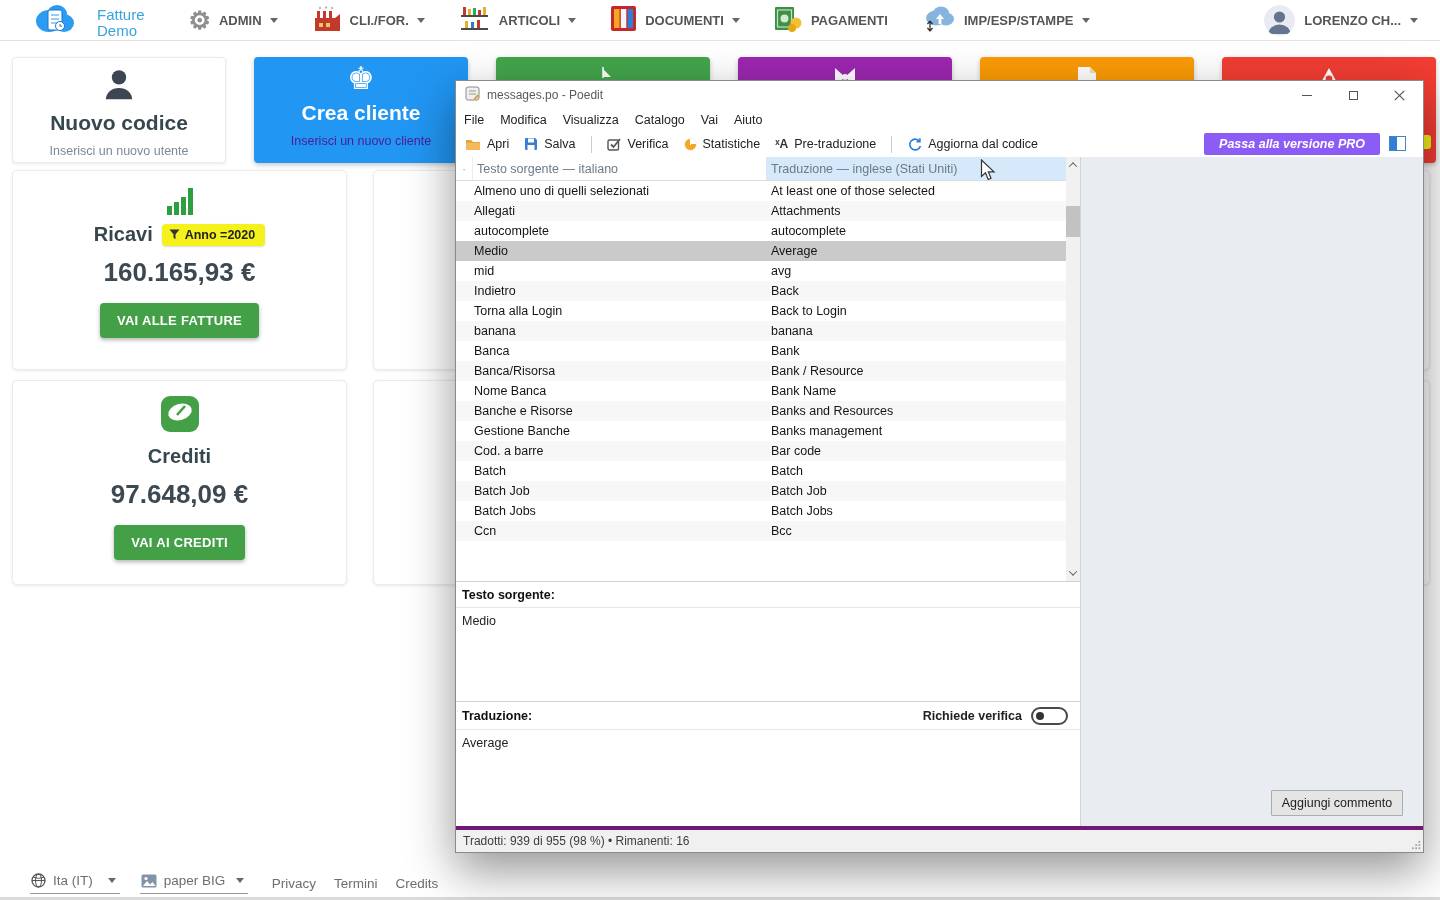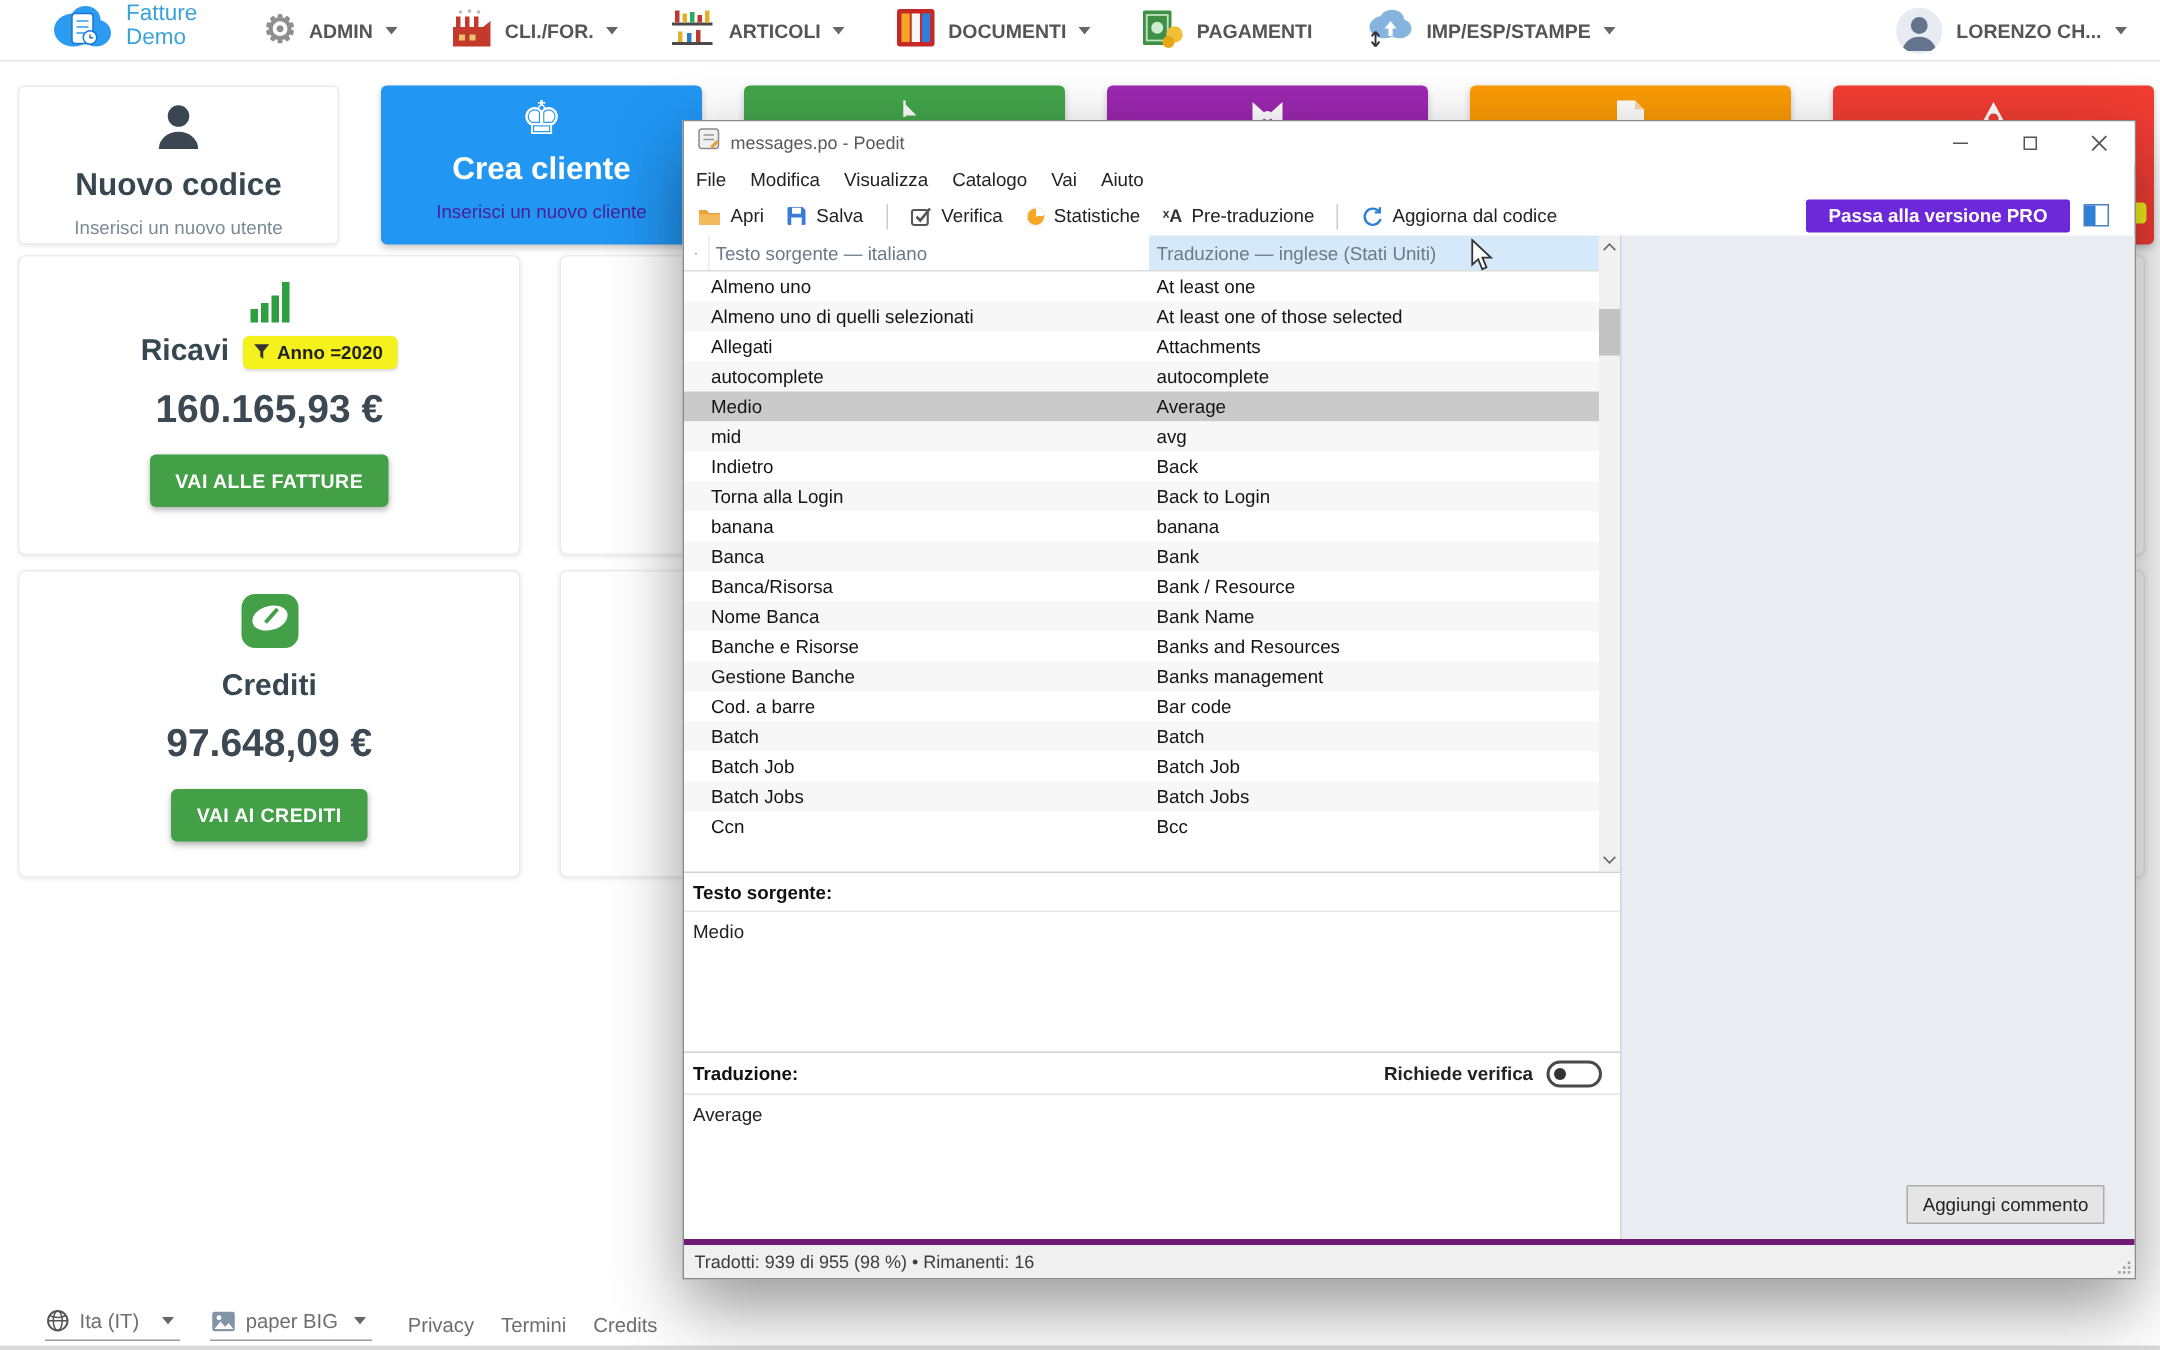--- a/index.html
+++ b/index.html
@@ -2,21 +2,21 @@
 <html><head>
 <meta charset="utf-8">
 <style>
   * { box-sizing: border-box; margin: 0; padding: 0; }
   html,body { width:1440px; height:900px; overflow:hidden; background:#fff;
     font-family:"Liberation Sans", sans-serif; position:relative; }
 
   
   .navbar { position:absolute; top:0; left:0; width:1440px; height:41px; background:#fff;
     border-bottom:1px solid #e3e3e3; display:flex; align-items:center; padding:0 22px; z-index:2; }
-  .brand { display:flex; align-items:flex-start; gap:4px; margin-left:12px; margin-right:44px; cursor:pointer; }
+  .brand { display:flex; align-items:flex-end; gap:17px; margin-left:12px; margin-right:44px; cursor:pointer; }
   .brand-text { color:#3aa3dc; font-size:15px; line-height:16px; }
   .nav-item { display:flex; align-items:center; gap:8px; margin-right:34px; font-size:13px;
     font-weight:bold; color:#555; cursor:pointer; white-space:nowrap; }
   .caret { width:0; height:0; border-left:4px solid transparent; border-right:4px solid transparent;
     border-top:5px solid #666; display:inline-block; }
   .nav-user { margin-left:auto; display:flex; align-items:center; gap:9px; font-size:13px;
     font-weight:bold; color:#555; cursor:pointer; }
   .avatar-wrap { width:31px; height:31px; border-radius:50%; overflow:hidden; }
   .gear-glyph { font-size:25px; color:#8f8f8f; line-height:25px; }
 
@@ -90,23 +90,23 @@
   .menu-item { padding:0 8px; font-size:12.5px; color:#222; cursor:pointer; height:22px;
     display:flex; align-items:center; }
 
   .toolbar { position:absolute; top:50px; left:0; right:0; height:26px; display:flex;
     align-items:center; padding-left:9px; gap:15px; font-size:12.5px; color:#222; }
   .tool { display:flex; align-items:center; gap:6px; cursor:pointer; white-space:nowrap; }
   .tb-sep { width:1px; height:17px; background:#ccc; }
   .pie-icon { width:13px; height:13px; border-radius:50%;
     background:conic-gradient(#fff 0 80deg, #f5a623 80deg 360deg); border:.5px solid #f0f0f0; }
   .pt-icon { font-weight:bold; color:#333; font-size:12px; }
-  .pro-btn { position:absolute; right:43px; top:2px; height:22px; background:#6d28d9; color:#fff;
+  .pro-btn { position:absolute; right:43px; top:2px; height:22px; background:#8b5cf6; color:#fff;
     font-weight:bold; font-size:12.5px; display:flex; align-items:center; padding:0 15px;
-    border-radius:2px; cursor:pointer; }
+    border-radius:2px; cursor:pointer;font-style:italic; }
   .sidebar-toggle { position:absolute; right:17px; top:5px; width:17px; height:15px;
     border:1px solid #4a81c2; display:flex; cursor:pointer; background:#fff; }
   .sidebar-toggle i { width:7px; height:100%; background:#2f7ed8; display:block; }
 
   
   .grid-header { position:absolute; top:76px; left:0; width:610px; height:24px; display:flex;
     border-bottom:1px solid #dcdcdc; font-size:12.5px; color:#6b7a88; }
   .gh-marker { width:17px; display:flex; align-items:center; justify-content:center;
     color:#9a9a9a; font-size:11px; border-right:1px solid #ececec; }
   .gh-source { width:293px; display:flex; align-items:center; padding-left:4px; cursor:pointer; }
@@ -485,24 +485,20 @@
       </span>
   </div>
 
   <div class="grid-header">
     <span class="gh-marker">·</span>
     <span class="gh-source">Testo sorgente — italiano</span>
     <span class="gh-trans">Traduzione — inglese (Stati Uniti)</span>
   </div>
   <div class="grid-rows">
       <div class="grid-row">
-        <span class="gr-source">Almeno uno</span>
-        <span class="gr-trans">At least one</span>
-      </div>
-      <div class="grid-row">
         <span class="gr-source">Almeno uno di quelli selezionati</span>
         <span class="gr-trans">At least one of those selected</span>
       </div>
       <div class="grid-row">
         <span class="gr-source">Allegati</span>
         <span class="gr-trans">Attachments</span>
       </div>
       <div class="grid-row">
         <span class="gr-source">autocomplete</span>
         <span class="gr-trans">autocomplete</span>

